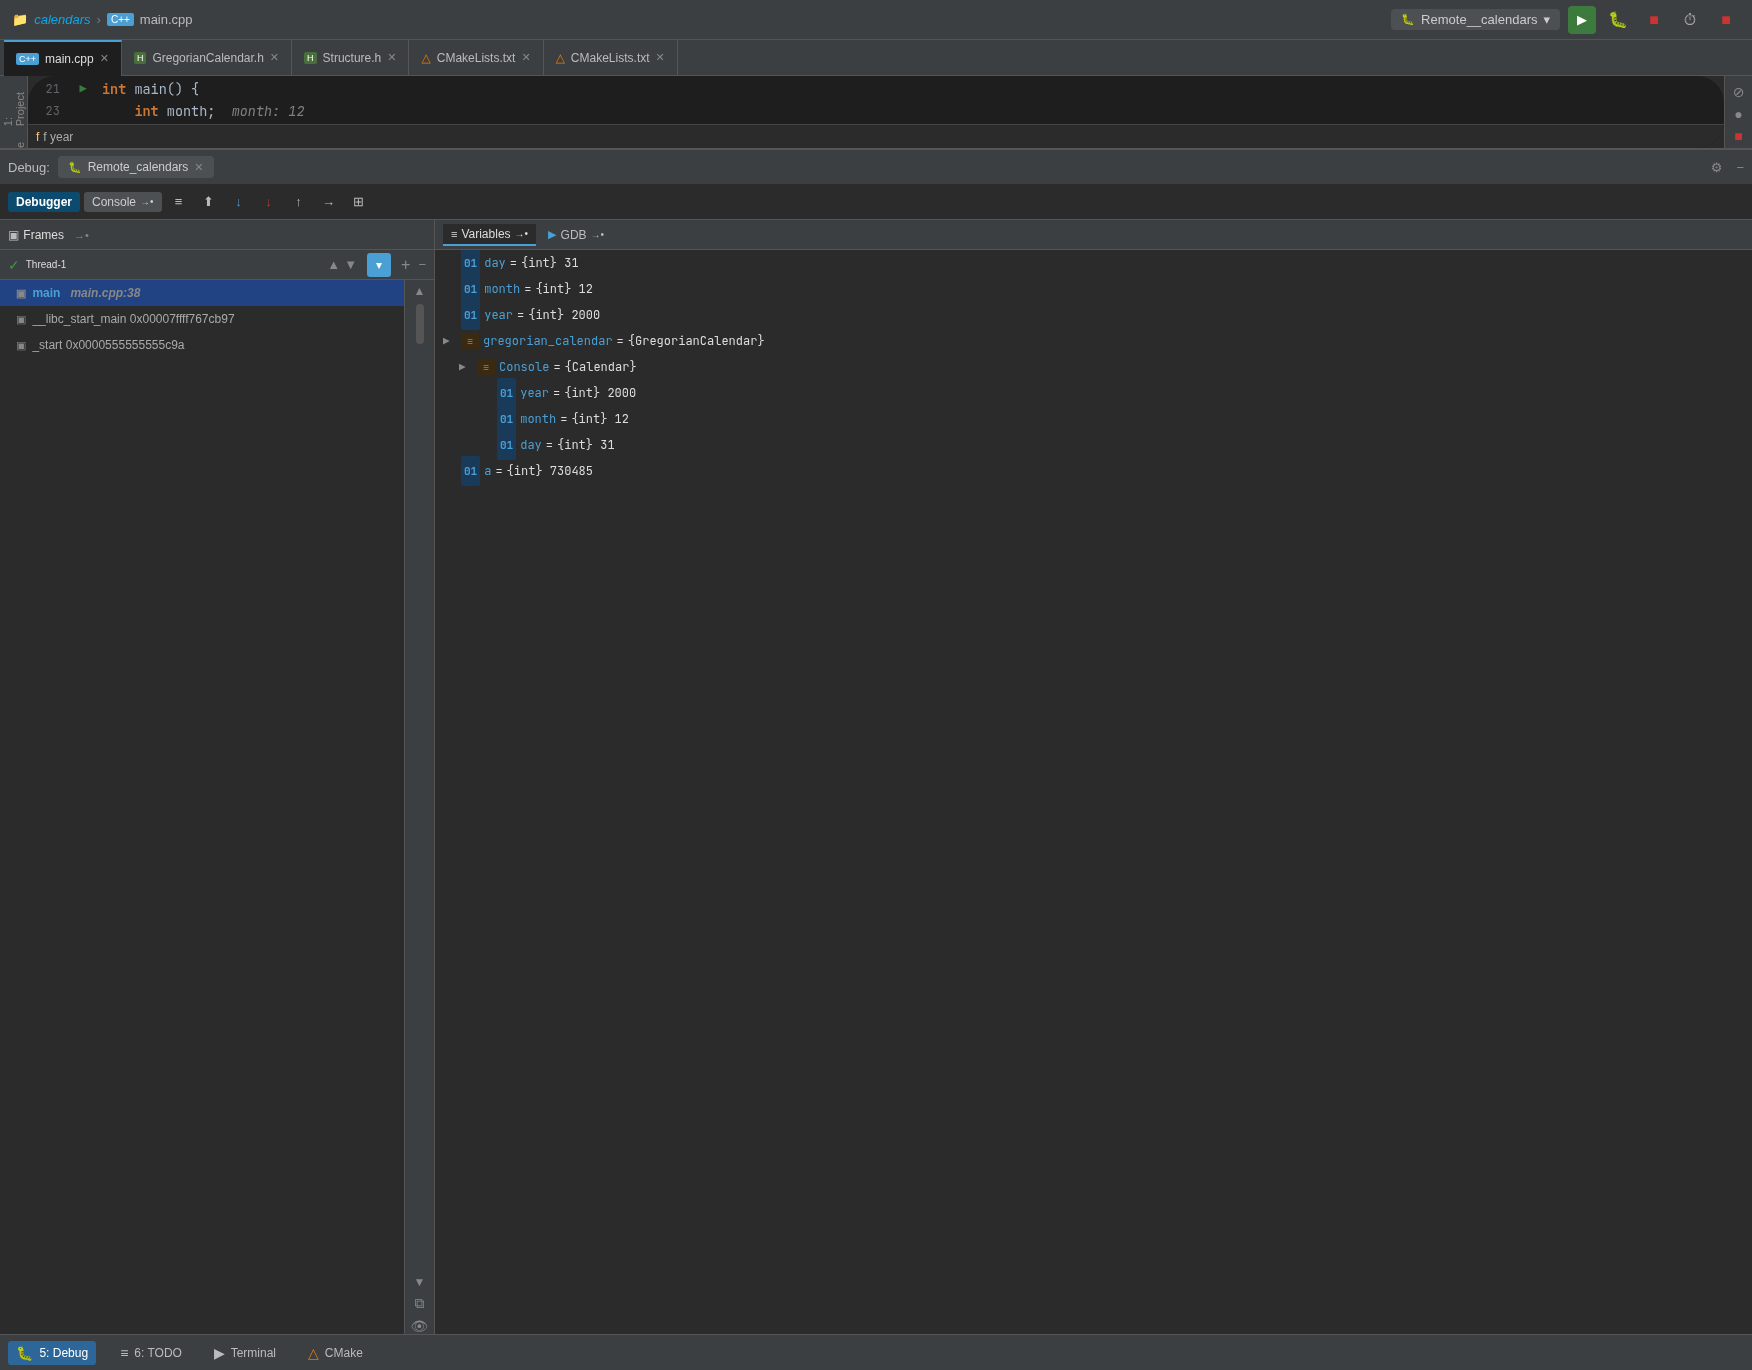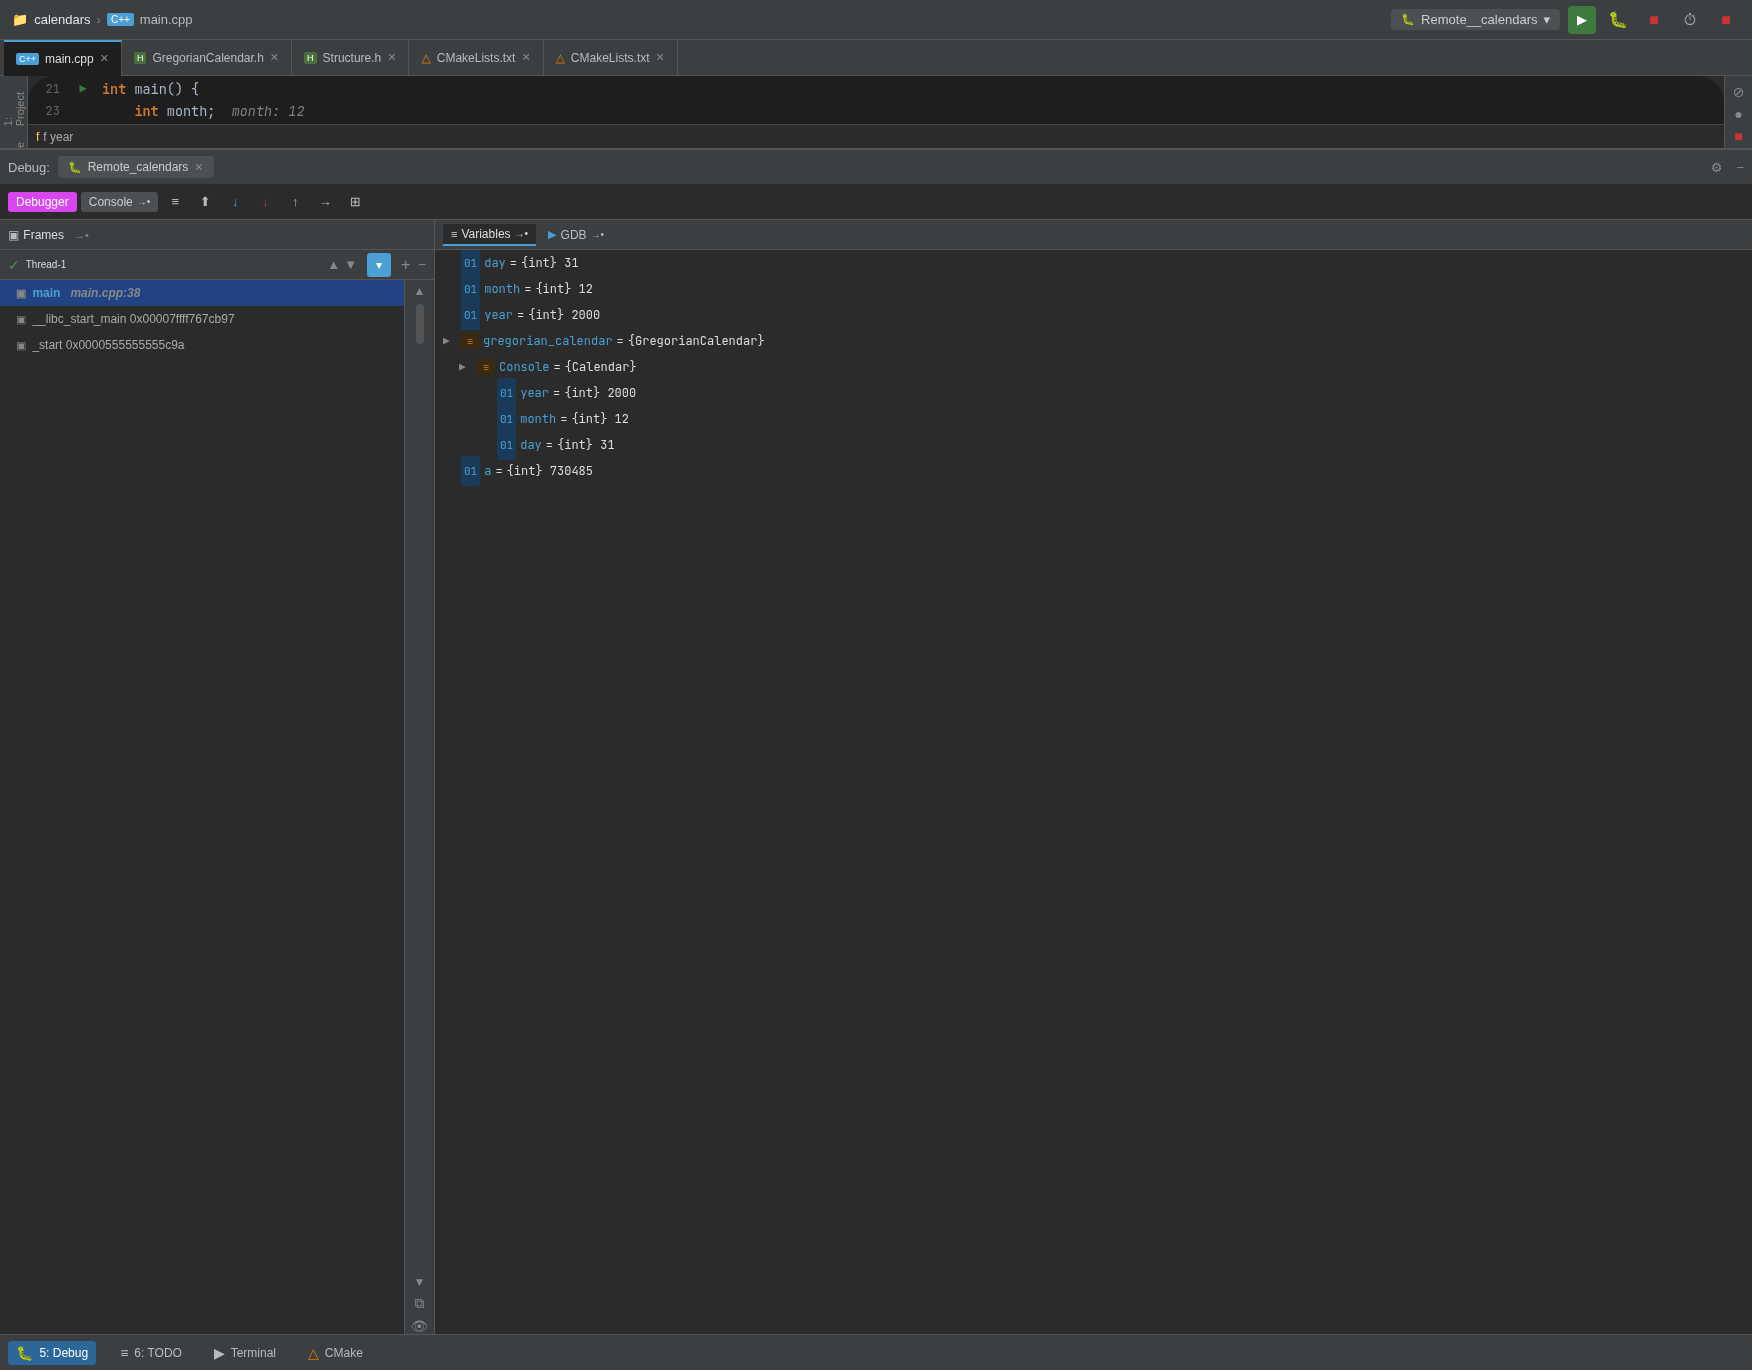--- a/index.html
+++ b/index.html
@@ -34,21 +34,21 @@
     
     .debug-panel { background: #3c3f41; border-top: 2px solid #555; height: 36px; display: flex; align-items: center; padding: 0 8px; gap: 8px; }
     .debug-label { color: #bbb; font-size: 13px; }
     .debug-tab { display: flex; align-items: center; gap: 6px; padding: 4px 10px; background: #4c5052; border-radius: 4px; color: #ccc; font-size: 12px; cursor: pointer; }
     .debug-tab-close { color: #888; font-size: 11px; }
     .debug-settings { margin-left: auto; color: #888; cursor: pointer; }
 
     
     .debug-toolbar { background: #2b2b2b; height: 36px; display: flex; align-items: center; padding: 0 8px; gap: 4px; border-bottom: 1px solid #555; }
     .debug-btn { display: flex; align-items: center; gap: 4px; padding: 3px 8px; background: #4c5052; border-radius: 3px; color: #ccc; font-size: 12px; cursor: pointer; }
-    .debug-btn.active { background: #d946ef; color: white; }
+    .debug-btn.active { background: #0c4a6e; color: white; font-weight: bold; }
     .debug-icon-btn { width: 26px; height: 26px; display: flex; align-items: center; justify-content: center; color: #bbb; cursor: pointer; }
 
     
     .debug-content { display: flex; background: #2b2b2b; height: calc(1370px - 40px - 36px - 36px - 36px - 36px - 36px - 36px); }
 
     
     .frames-panel { width: 435px; border-right: 1px solid #555; display: flex; flex-direction: column; }
     .frames-header { height: 30px; background: #3c3f41; display: flex; align-items: center; padding: 0 8px; gap: 4px; font-size: 12px; color: #bbb; border-bottom: 1px solid #555; }
     .frames-header-btn { padding: 2px 6px; color: #888; cursor: pointer; font-size: 11px; }
     .thread-row { display: flex; align-items: center; height: 30px; padding: 0 8px; background: #3c3f41; border-bottom: 1px solid #555; gap: 6px; }
@@ -67,21 +67,21 @@
     .frames-scrollbar { width: 30px; background: #3c3f41; display: flex; flex-direction: column; align-items: center; padding-top: 4px; gap: 2px; border-left: 1px solid #555; }
 
     
     .variables-panel { flex: 1; display: flex; flex-direction: column; }
     .vars-header { height: 30px; background: #3c3f41; display: flex; align-items: center; padding: 0 8px; gap: 4px; font-size: 12px; color: #bbb; border-bottom: 1px solid #555; }
     .vars-tab { padding: 3px 8px; color: #bbb; cursor: pointer; font-size: 12px; display: flex; align-items: center; gap: 4px; }
     .vars-tab.active { background: #2b2b2b; color: #ddd; border-bottom: 2px solid #4a9fd4; }
     .var-item { display: flex; align-items: center; height: 26px; padding: 0 8px; gap: 4px; font-size: 12px; font-family: 'JetBrains Mono', 'Courier New', monospace; }
     .var-item.indent1 { padding-left: 24px; }
     .var-item.indent2 { padding-left: 44px; }
-    .var-type-icon { color: #4a9fd4; font-size: 11px; font-weight: normal; background: #1a3a5a; padding: 8px 3px; border-radius: 2px; min-width: 18px; text-align: center; }
+    .var-type-icon { color: #4a9fd4; font-size: 11px; font-weight: bold; background: #1a3a5a; padding: 8px 3px; border-radius: 2px; min-width: 18px; text-align: center; }
     .var-name { color: #4a9fd4; }
     .var-eq { color: #ddd; }
     .var-val { color: #ddd; }
     .var-expand { color: #888; font-size: 11px; cursor: pointer; width: 14px; }
     .var-struct-icon { color: #cc7832; font-size: 11px; background: #3a2a10; padding: 1px 3px; border-radius: 2px; min-width: 18px; text-align: center; }
 
     
     .status-bar { height: 36px; background: #3c3f41; border-top: 1px solid #555; display: flex; align-items: center; padding: 0 8px; gap: 16px; }
     .status-item { display: flex; align-items: center; gap: 6px; color: #bbb; font-size: 12px; cursor: pointer; padding: 4px 8px; border-radius: 3px; }
     .status-item.active { background: #2d6699; color: white; }
@@ -89,21 +89,21 @@
 
     .main-wrapper { display: flex; flex-direction: column; height: calc(1370px - 40px - 36px); }
     .editor-section { flex: 1; position: relative; overflow: hidden; border-radius: 27px; }
   </style>
 </head>
 <body>
 
 <div class="title-bar">
   <div class="title-bar-breadcrumb">
     <span style="color:#b5c0c9;">📁</span>
-    <span style="color:#e5e5e5;">calendars</span>
+    <span style="color:#0ea5e9;font-style:italic;">calendars</span>
     <span style="color:#777;">›</span>
     <span style="background:#4a9fd4;color:white;font-size:10px;padding:1px 4px;border-radius:2px;">C++</span>
     <span style="color:#bbb;">main.cpp</span>
   </div>
   <div class="title-bar-right">
     <div class="run-config">
       <span style="font-size:11px;">🐛</span>
       <span>Remote__calendars</span>
       <span>▾</span>
     </div>

